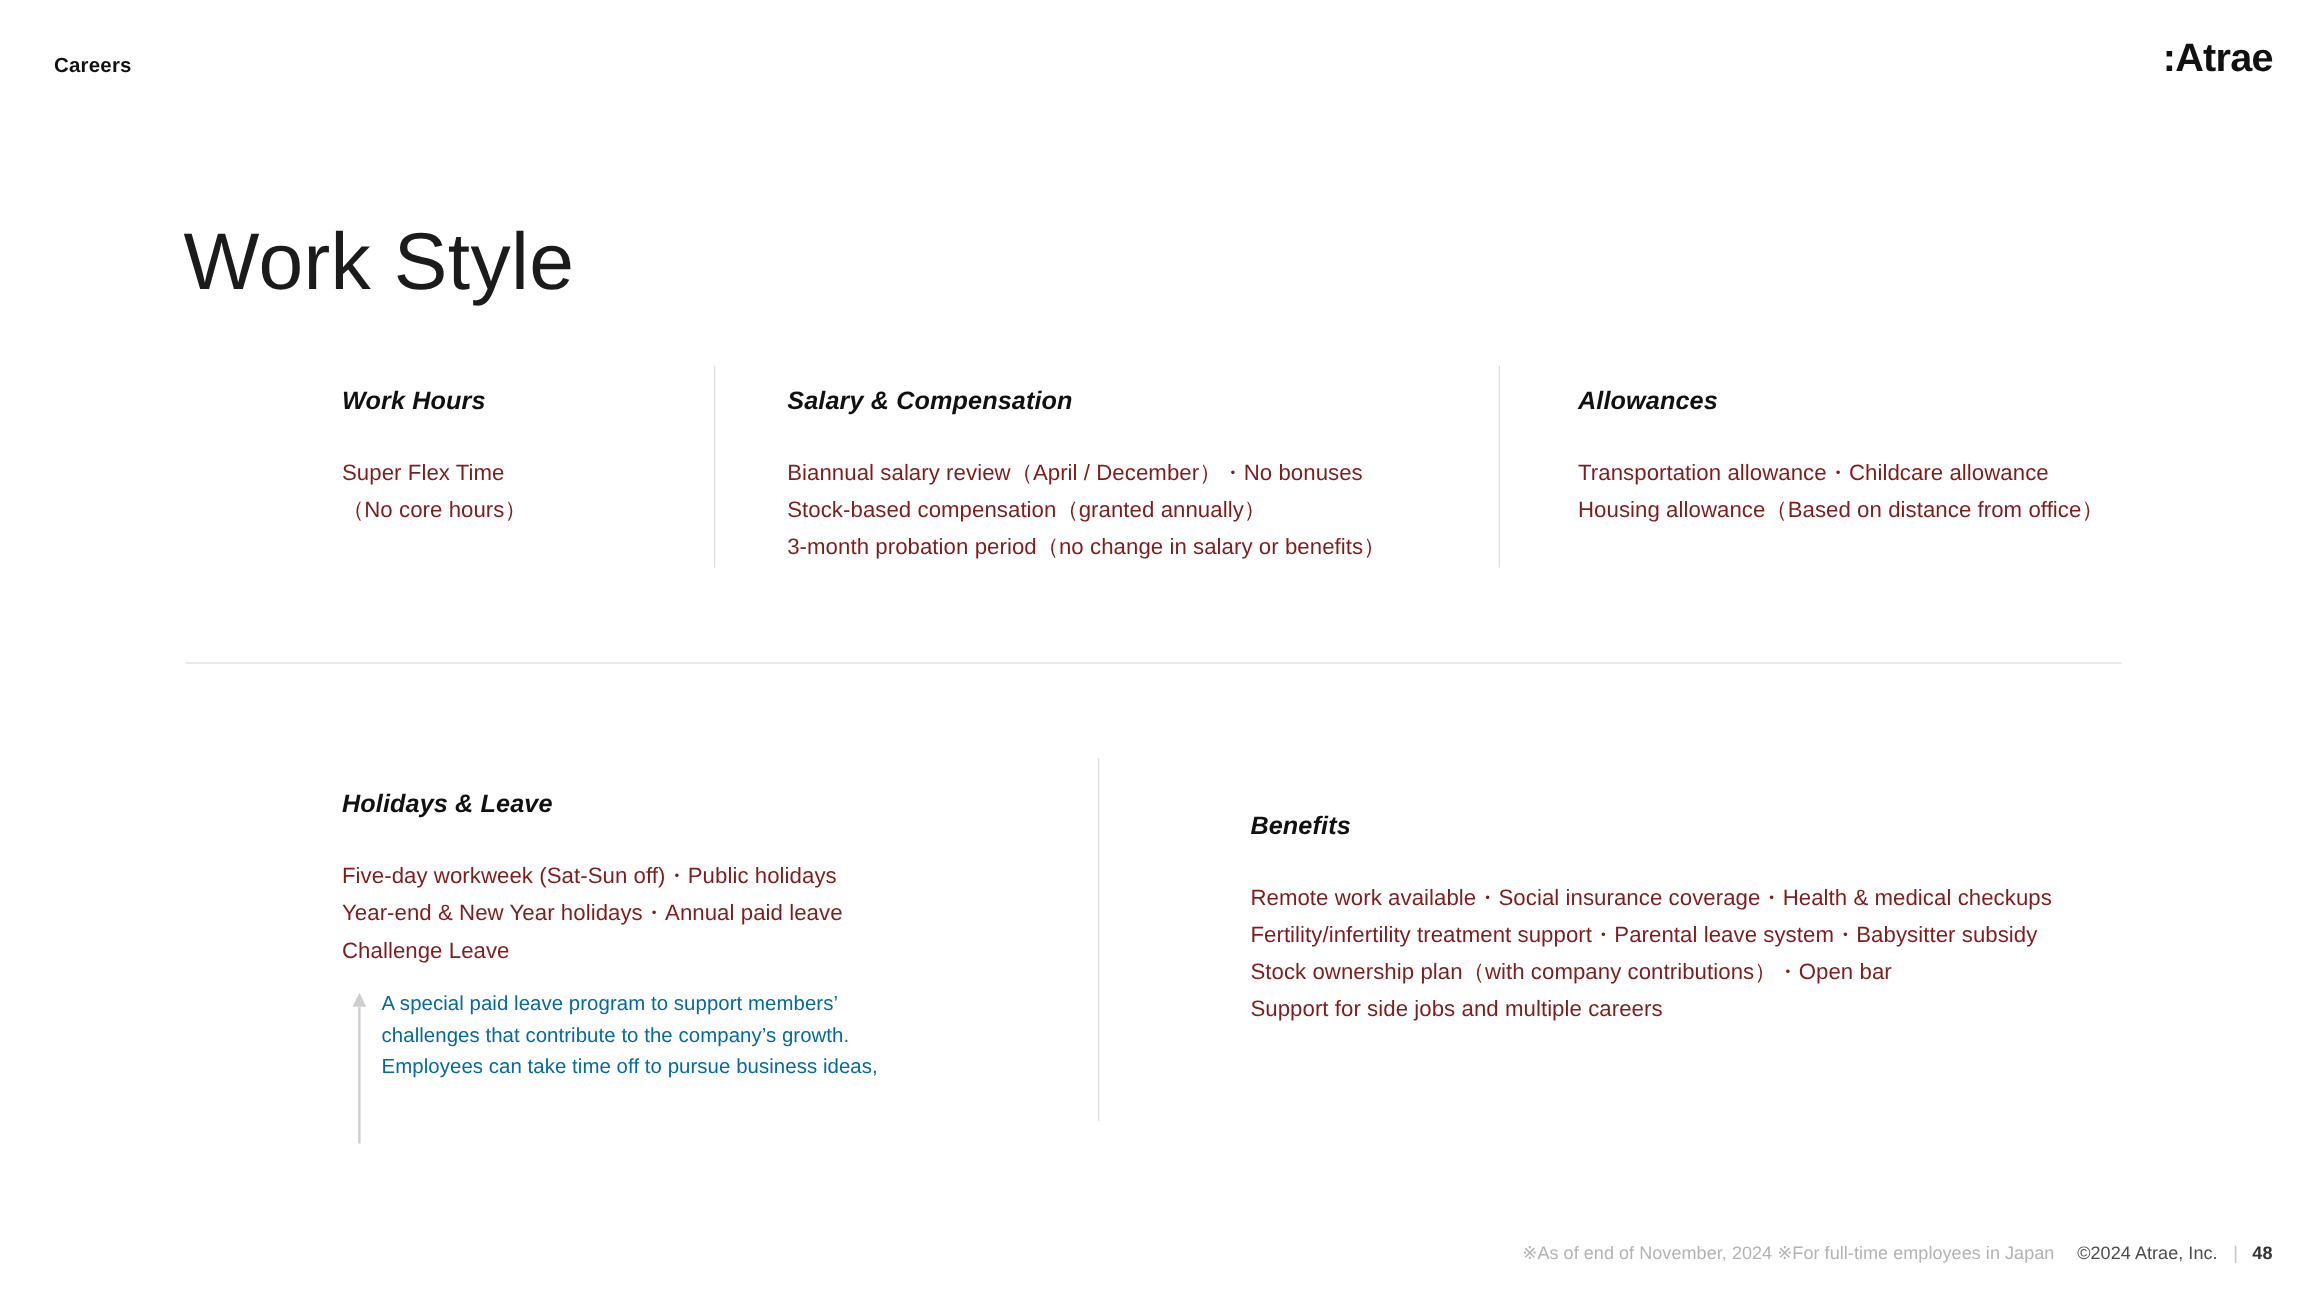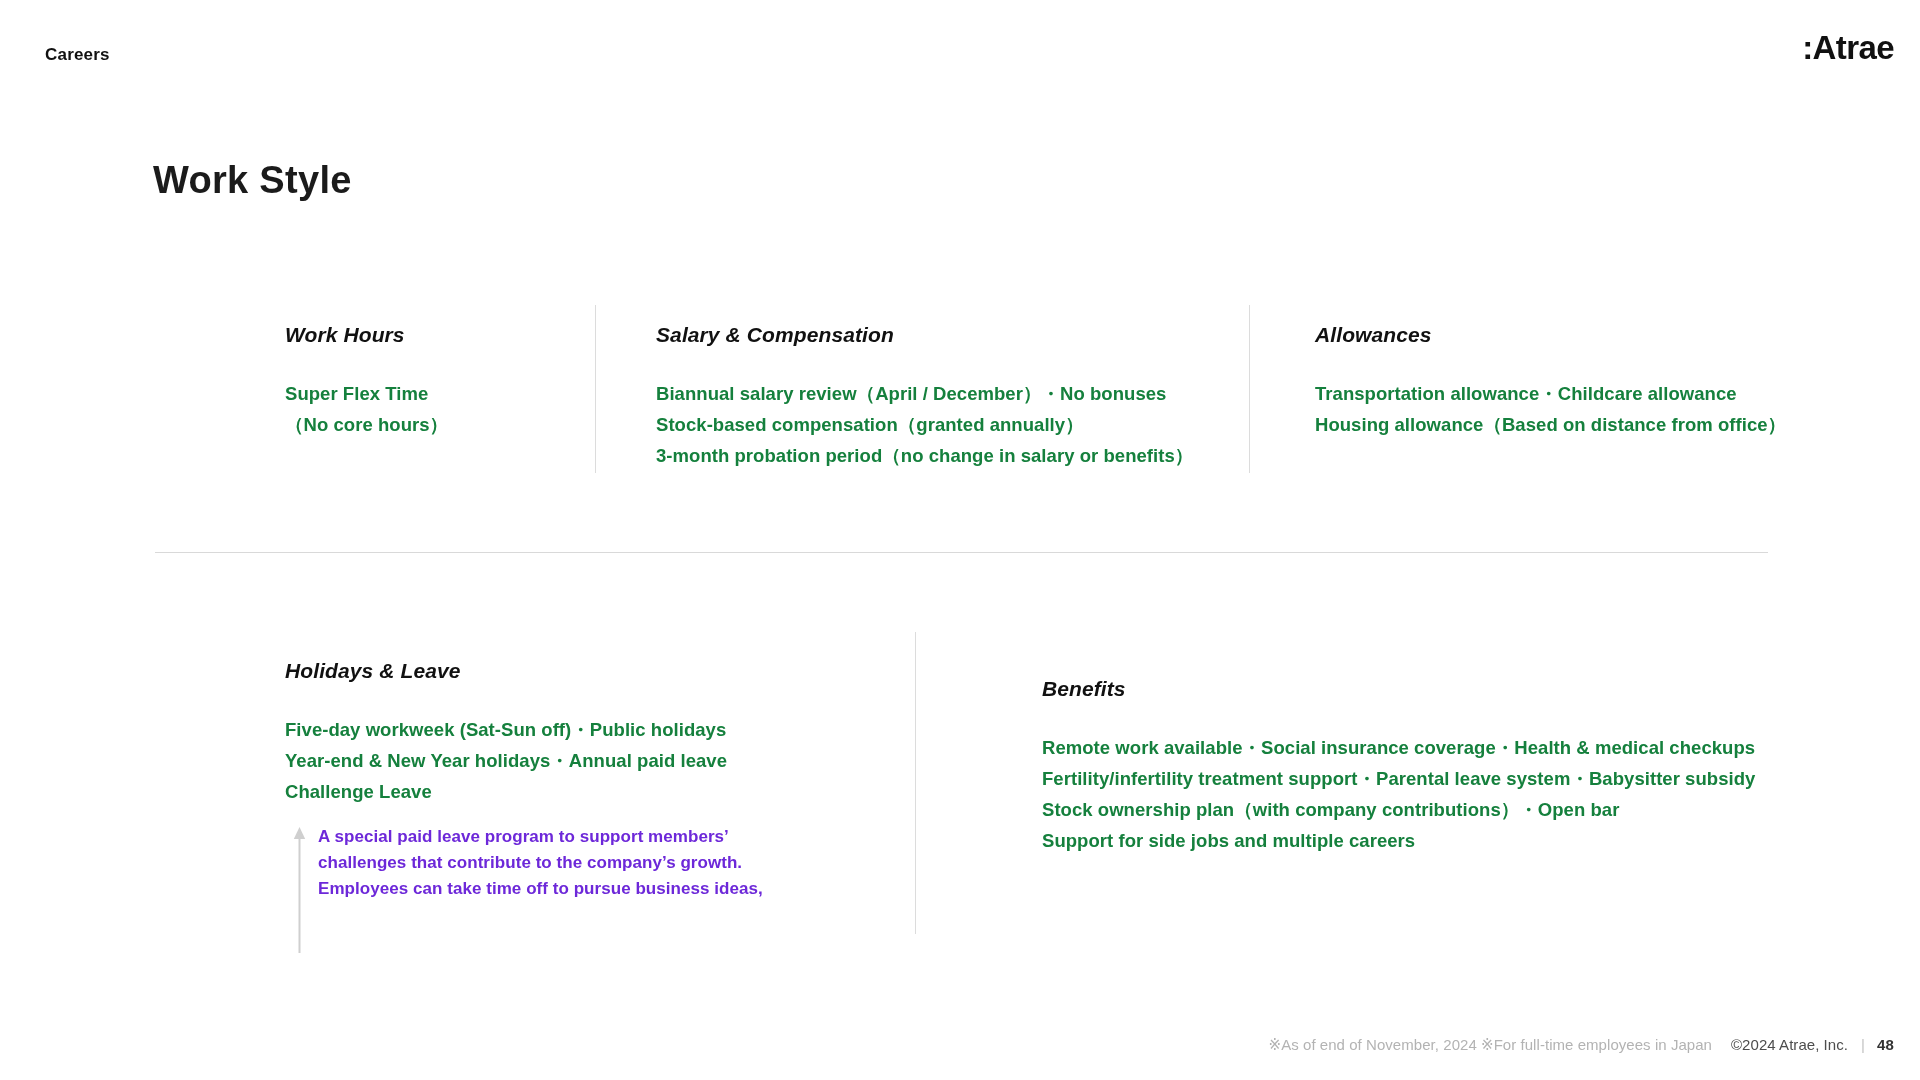--- a/index.html
+++ b/index.html
@@ -43,41 +43,41 @@
     color: #111111;
     line-height: 1.2;
     white-space: nowrap;
   }
 
   
   .page-title {
     position: absolute;
     left: 153px;
     top: 132px;
-    font-size: 38px;
-    font-weight: 700;
+    font-size: 67px;
+    font-weight: 400;
     letter-spacing: 0.3px;
     color: #1b1b1b;
     line-height: 1.25;
   }
 
   
   .block-title {
     font-size: 21px;
     font-weight: bold;
     color: #111111;
     letter-spacing: 0.1px;
     margin: 0 0 30px 0;
     line-height: 1.25;
     font-style: italic;
   }
   .block-lines {
     font-size: 18.5px;
-    font-weight: 700;
-    color: #15803d;
+    font-weight: 400;
+    color: #7f1d1d;
     line-height: 31px;
     letter-spacing: 0.05px;
     white-space: nowrap;
   }
   .block-lines .ln { display: block; }
 
   
   .panel { position: absolute; }
   #panel-work-hours   { left: 285px;  top: 322px; }
   #panel-salary       { left: 656px;  top: 322px; }
@@ -114,24 +114,23 @@
   .callout-arrow {
     position: absolute;
     left: 8px;
     top: 3px;
     width: 13px;
     height: 127px;
   }
   .callout-text {
     font-size: 17px;
     line-height: 26px;
-    color: #6d28d9;
-    letter-spacing: 0.05px;
-    white-space: nowrap;
-    font-weight: bold;
+    color: #0369a1;
+    letter-spacing: 0.05px;
+    white-space: nowrap;
   }
   .callout-text .ln { display: block; }
 
   
   .footer {
     position: absolute;
     right: 26px;
     bottom: 26px;
     display: flex;
     align-items: center;

